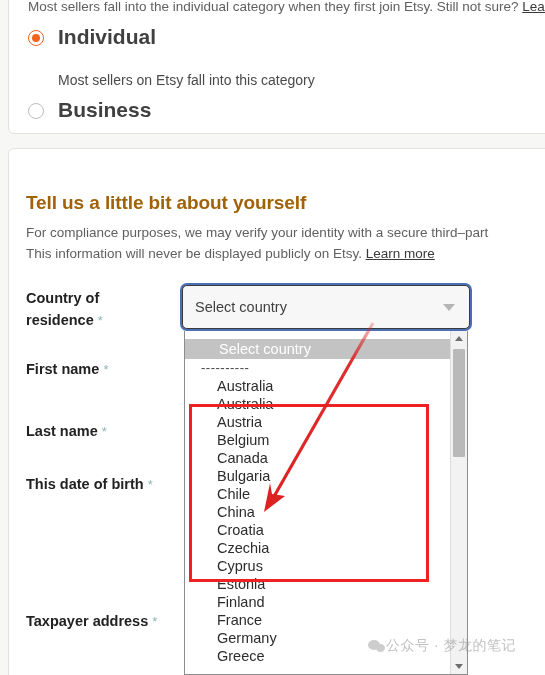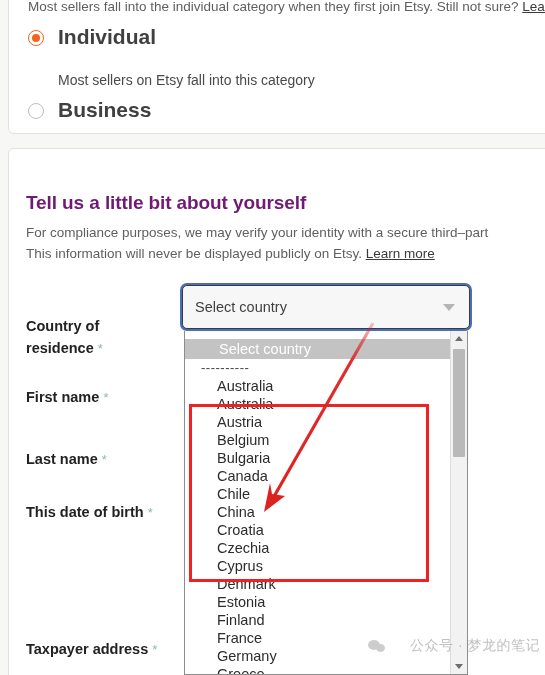--- a/index.html
+++ b/index.html
@@ -100,21 +100,21 @@
     white-space: nowrap;
   }
 
   
   .section-title {
     position: absolute;
     left: 26px;
     top: 192px;
     font-size: 19px;
     font-weight: bold;
-    color: #701a75;
+    color: #a16207;
     letter-spacing: -0.1px;
   }
   .section-desc {
     position: absolute;
     left: 26px;
     top: 222px;
     right: 6px;
     font-size: 13.5px;
     line-height: 21px;
     color: #5f5f5f;
@@ -127,21 +127,20 @@
 
   
   .field-label {
     position: absolute;
     left: 26px;
     width: 145px;
     font-size: 14.5px;
     font-weight: bold;
     line-height: 22px;
     color: #222222;
-    margin-top: 28px;
   }
   .req {
     color: #8fb5b5;
     font-weight: normal;
     font-size: 13px;
   }
   #label-country  { top: 287px; }
   #label-first    { top: 358px; }
   #label-last     { top: 420px; }
   #label-dob      { top: 473px; }
@@ -292,21 +291,21 @@
     left: 368px;
     top: 637px;
     display: flex;
     align-items: center;
     z-index: 30;
     opacity: 0.62;
   }
   #watermark .wm-text {
     font-size: 14px;
     color: #9a9a9a;
-    margin-left: 24px;
+    margin-left: 0;
     letter-spacing: 0.5px;
   }
   .wechat-mark {
     width: 18px;
     height: 15px;
     position: relative;
   }
   .wechat-mark i {
     position: absolute;
     display: block;
@@ -376,28 +375,27 @@
 </div>
 
 <div id="country-dropdown">
   <div class="opt-list" id="opt-list">
       <div class="opt highlight">Select country</div>
       <div class="opt separator">----------</div>
       <div class="opt">Australia</div>
       <div class="opt">Australia</div>
       <div class="opt">Austria</div>
       <div class="opt">Belgium</div>
+      <div class="opt">Canada</div>
       <div class="opt">Bulgaria</div>
-      <div class="opt">Canada</div>
       <div class="opt">Chile</div>
       <div class="opt">China</div>
       <div class="opt">Croatia</div>
       <div class="opt">Czechia</div>
       <div class="opt">Cyprus</div>
-      <div class="opt">Denmark</div>
       <div class="opt">Estonia</div>
       <div class="opt">Finland</div>
       <div class="opt">France</div>
       <div class="opt">Germany</div>
       <div class="opt">Greece</div>
     </div>
   <div class="dd-scrollbar">
     <div class="dd-arrow up">
         <span class="tri-up"></span>
       </div>

